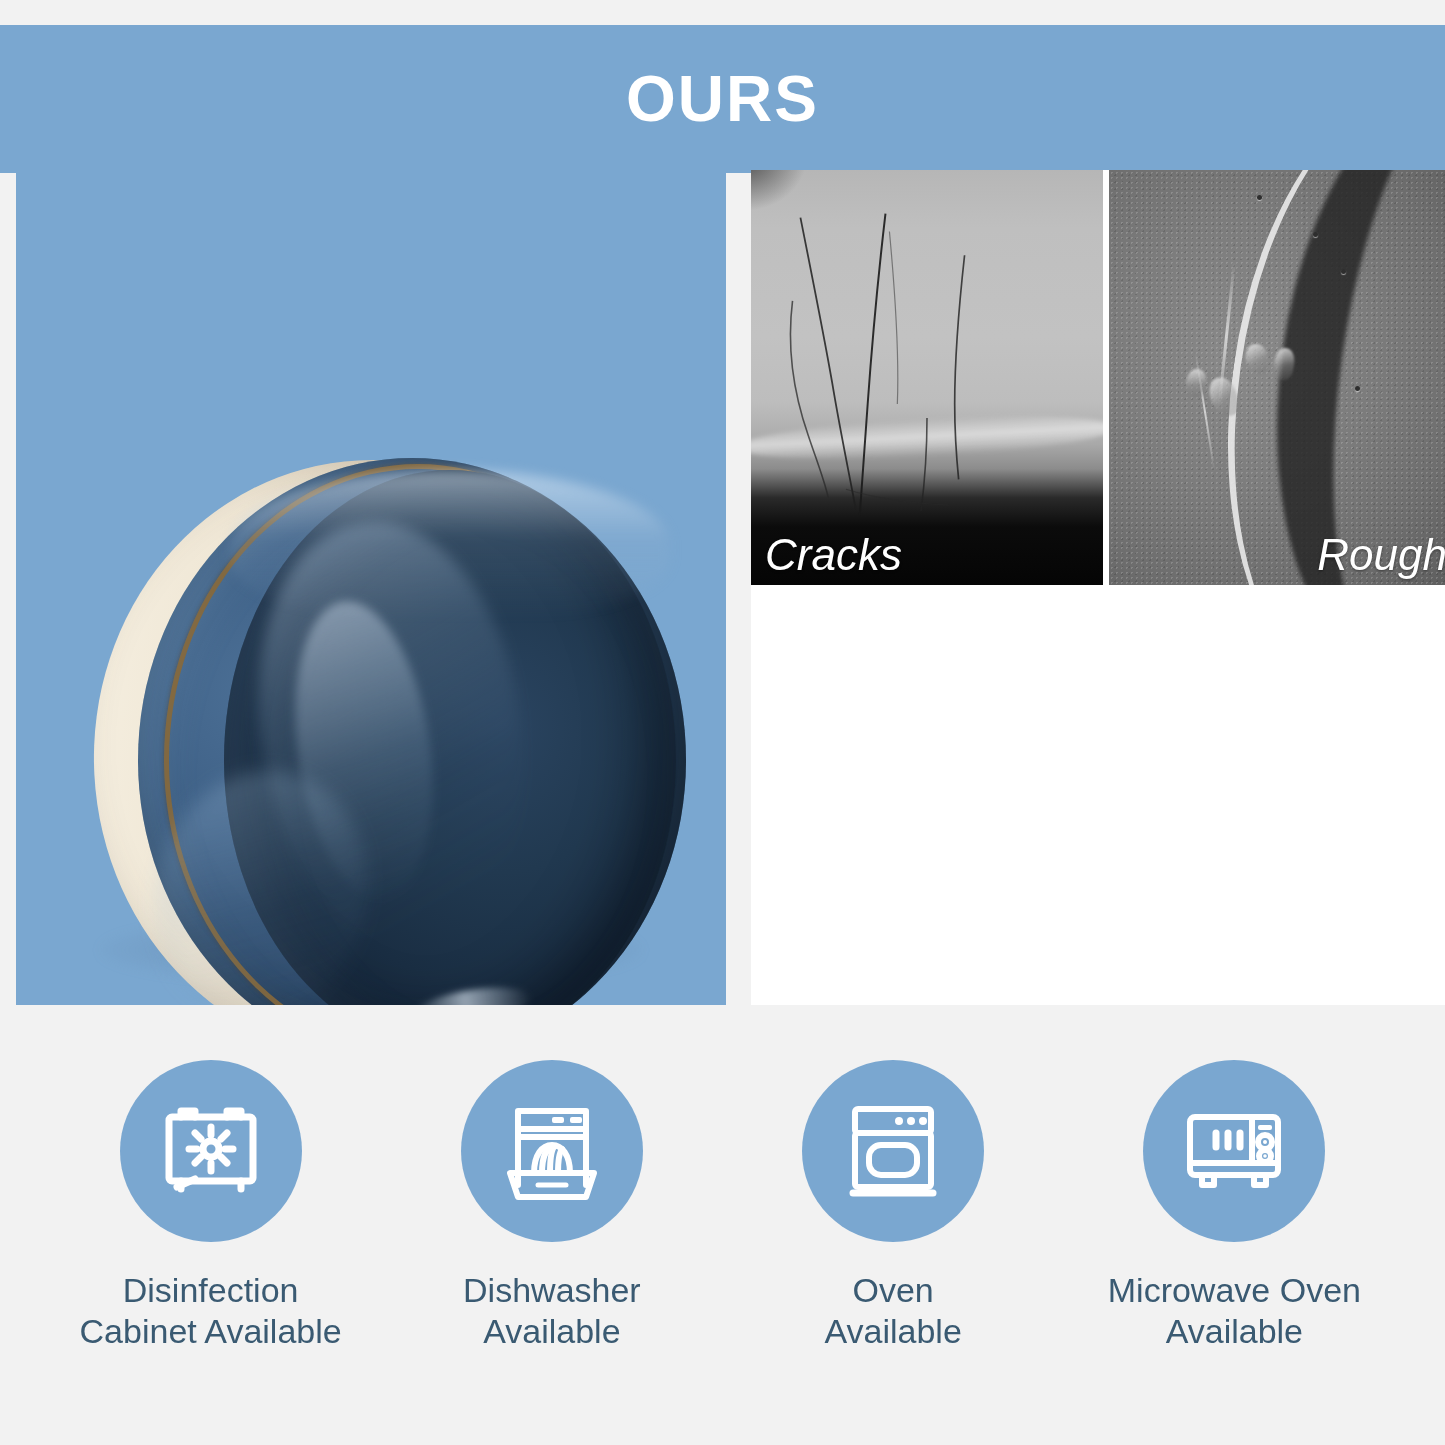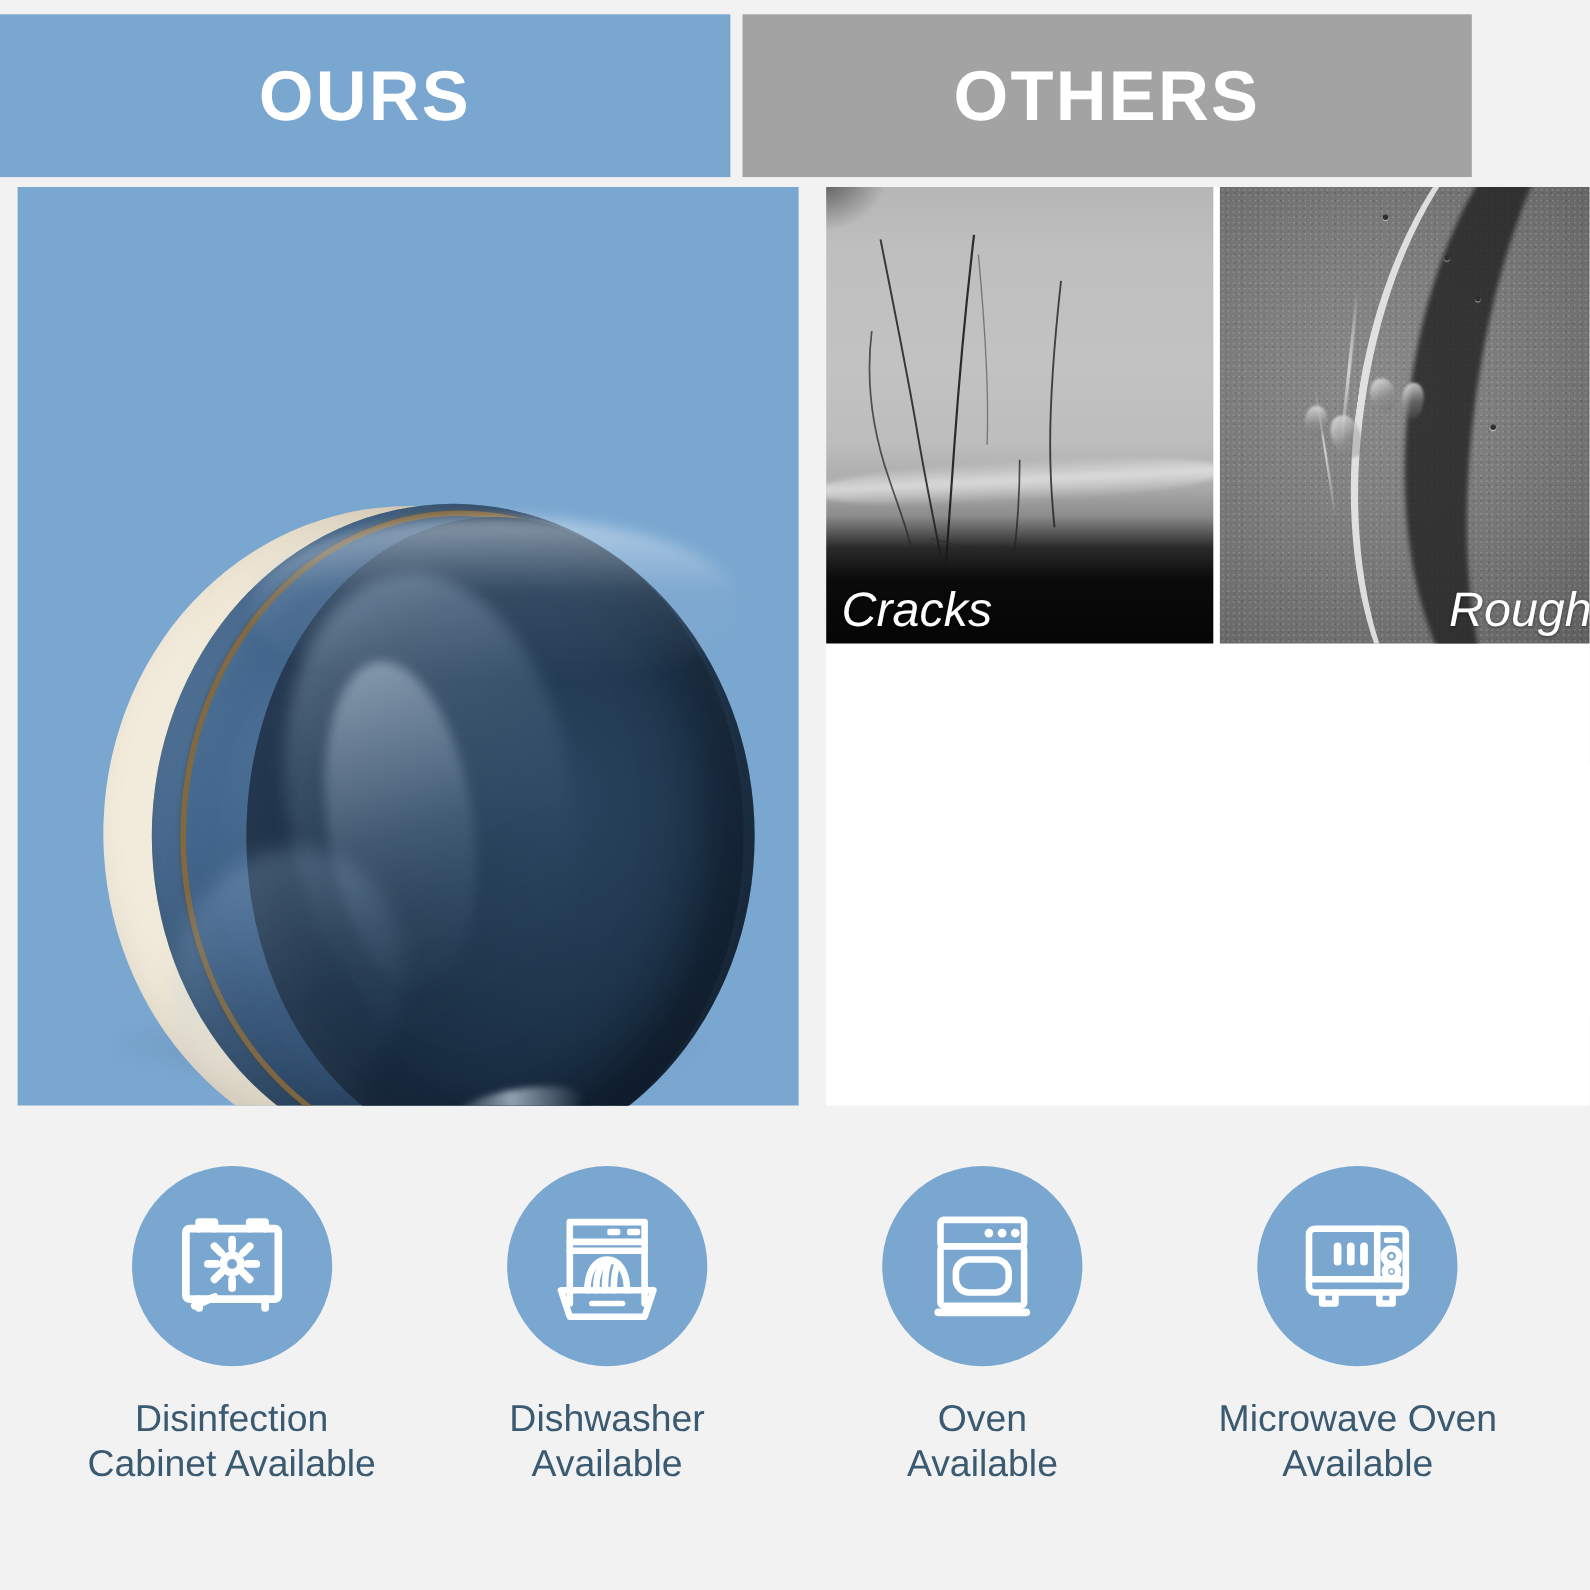--- a/index.html
+++ b/index.html
@@ -7,21 +7,21 @@
     width:1445px; height:1445px;
     background:#F2F2F2;
     font-family:"Liberation Sans", sans-serif;
     overflow:hidden;
   }
 
   .page { position:relative; width:1445px; height:1445px; background:#F2F2F2; }
 
   
   .headers {
-    position:absolute; left:0; top:13px; width:1338px; height:148px;
+    position:absolute; left:0; top:25px; width:1445px; height:148px;
     display:flex; gap:11px;
   }
   .hdr {
     flex:1; display:flex; align-items:center; justify-content:center;
     color:#FFFFFF; font-size:64px; font-weight:700; letter-spacing:2px;
     line-height:1;
   }
   .hdr-ours   { background:#7AA7D0; }
   .hdr-others { background:#A3A3A3; }
 
@@ -255,23 +255,20 @@
   }
 </style>
 </head>
 <body>
 
 <div class="page">
 
   <div class="headers">
     <div class="hdr hdr-ours">
       <span>OURS</span>
-    </div>
-    <div class="hdr hdr-others">
-      <span>OTHERS</span>
     </div>
   </div>
 
   <div class="panels">
 
     <div class="panel-ours">
       <div class="bowl-stage">
         <div class="bowl-shadow"></div>
         <div class="bowl-outer"></div>
         <div class="bowl-body"></div>

